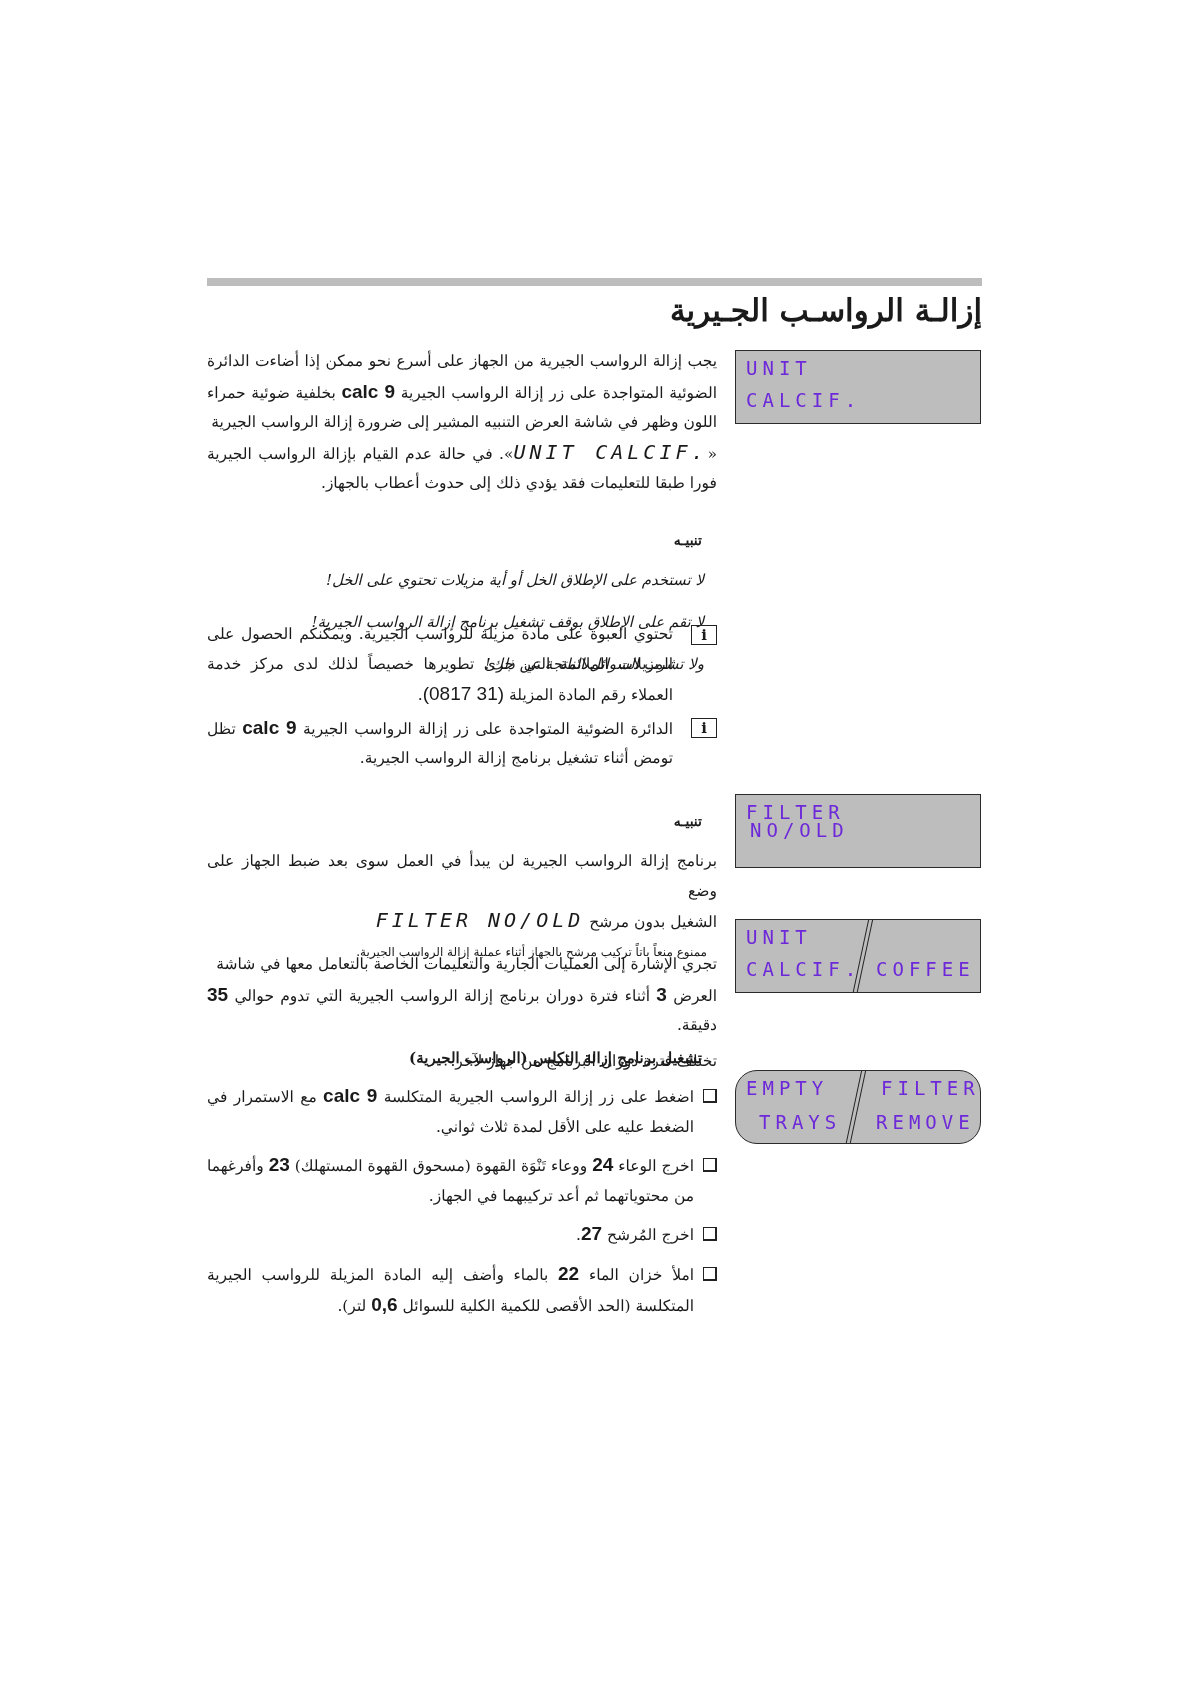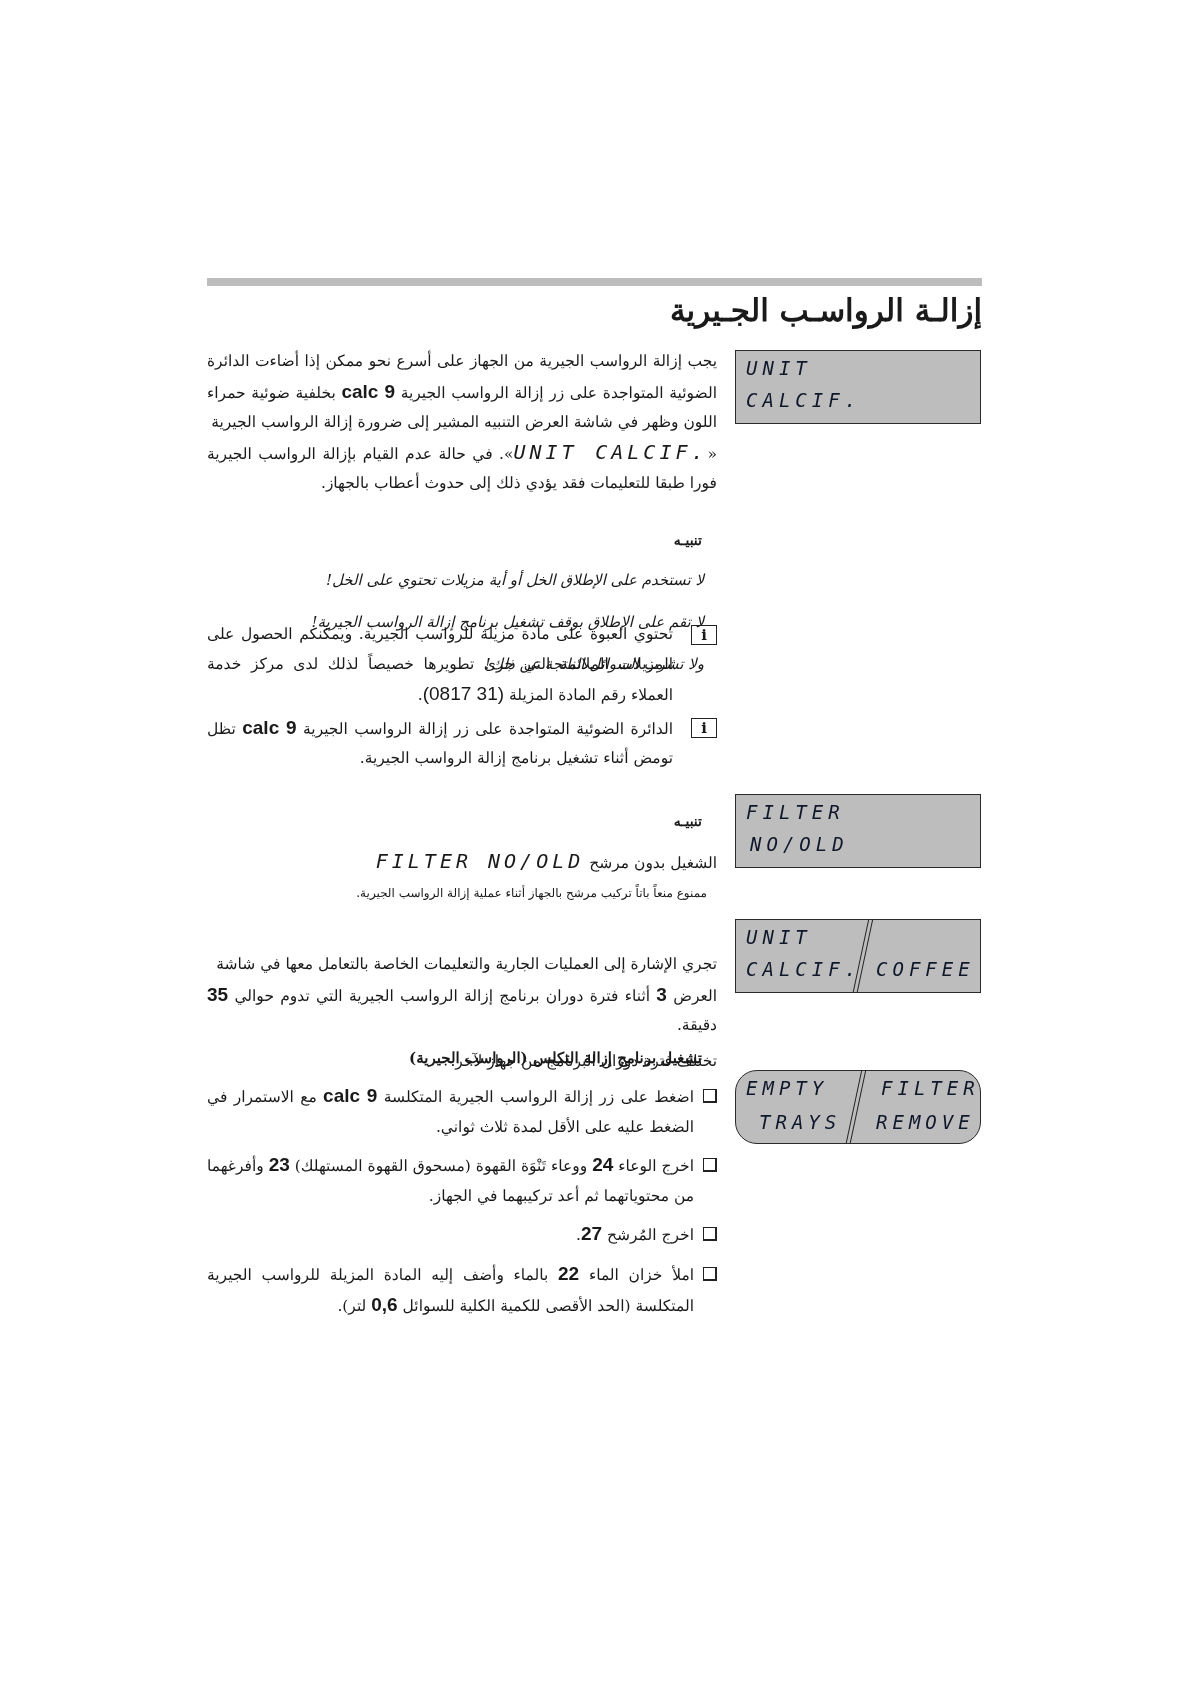--- a/index.html
+++ b/index.html
@@ -20,21 +20,21 @@
                margin-top: 5px; display: flex; align-items: center; justify-content: center;
                font-weight: bold; font-size: 15px; font-family: "DejaVu Serif", serif; }
   .info-text { flex: 1; }
   .check-row { display: flex; direction: rtl; margin-bottom: 8px; }
   .check-box { flex: 0 0 auto; width: 11px; height: 11px; border: 1.5px solid #222; border-left-width: 1px; border-top-width: 1px;
                border-right-width: 2.5px; border-bottom-width: 2.5px; margin-left: 9px; margin-top: 8px; }
   .check-text { flex: 1; }
   .lcd { position: absolute; left: 735px; width: 246px; height: 74px; background: #bdbdbd;
          border: 1.5px solid #2a2a2a; box-sizing: border-box; overflow: hidden; }
   .lcd-line { position: absolute; font-family: "DejaVu Sans Mono", "Liberation Mono", monospace;
-              font-style: italic; font-size: 19px; letter-spacing: 5px; color: #0f172a; white-space: nowrap; }
+              font-size: 19px; letter-spacing: 5px; color: #6d28d9; white-space: nowrap; }
   .lcd-slash { position: absolute; top: -4px; width: 2px; height: 84px; border-left: 1.2px solid #222;
                border-right: 1.2px solid #222; width: 3px; transform: skewX(-12deg); background: transparent; }
 </style>
 </head>
 <body>
 
 <div class="topbar"></div>
 <div class="title">إزالـة الرواسـب الجـيرية</div>
 
 <div class="col" style="top:347px;">
@@ -69,20 +69,21 @@
     <p class="p info-text">
       <span>الدائرة الضوئية المتواجدة على زر إزالة الرواسب الجيرية</span>
       <span class="bold-num">9 calc</span>
       <span>تظل تومض أثناء تشغيل برنامج إزالة الرواسب الجيرية.</span>
     </p>
   </div>
 </div>
 
 <div class="col" style="top:795px;">
   <p class="heading">تنبيـه</p>
+  <p class="p">برنامج إزالة الرواسب الجيرية لن يبدأ في العمل سوى بعد ضبط الجهاز على وضع</p>
   <p class="p">
     <span>الشغيل بدون مرشح</span>
     <span class="lcd-inline">FILTER NO/OLD</span>
   </p>
   <p class="p" style="font-weight:normal; font-size:12px; padding-right:10px;">ممنوع منعاً باتاً تركيب مرشح بالجهاز أثناء عملية إزالة الرواسب الجيرية.</p>
 </div>
 
 <div class="col" style="top:918px;margin-top:32px;">
   <p class="p">تجري الإشارة إلى العمليات الجارية والتعليمات الخاصة بالتعامل معها في شاشة</p>
   <p class="p">
@@ -138,21 +139,21 @@
   </div>
 </div>
 
 <div class="lcd" style="top:350px;">
   <span class="lcd-line" style="left:10px; top:6px;">UNIT</span>
   <span class="lcd-line" style="left:10px; top:38px;">CALCIF.</span>
 </div>
 
 <div class="lcd" style="top:794px;">
   <span class="lcd-line" style="left:10px; top:6px;">FILTER</span>
-  <span class="lcd-line" style="left:14px; top:38px;">NO/OLD</span>
+  <span class="lcd-line" style="left:14px; top:24px;">NO/OLD</span>
 </div>
 
 <div class="lcd" style="top:919px;">
   <span class="lcd-line" style="left:10px; top:6px;">UNIT</span>
   <span class="lcd-line" style="left:10px; top:38px;">CALCIF.</span>
   <span class="lcd-slash" style="left:124px;"></span>
   <span class="lcd-line" style="left:140px; top:6px;"></span>
   <span class="lcd-line" style="left:140px; top:38px;">COFFEE</span>
 </div>
 

